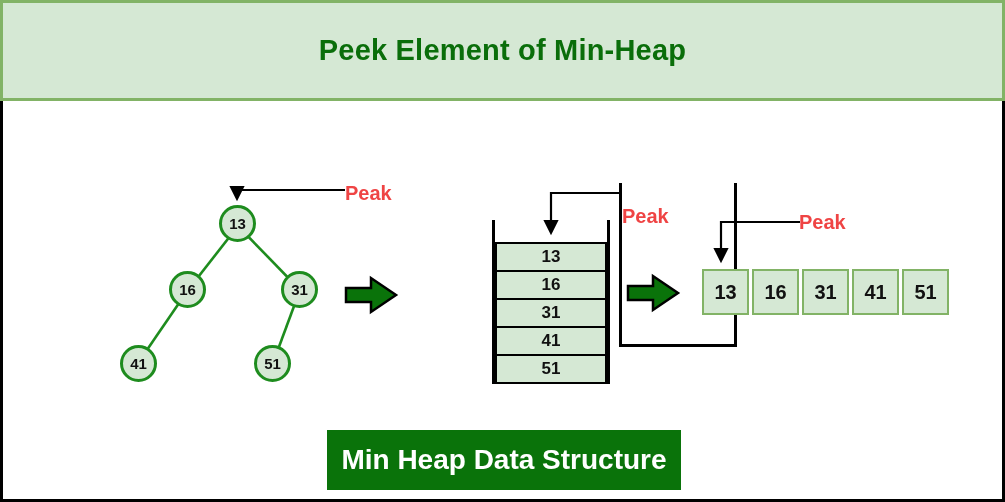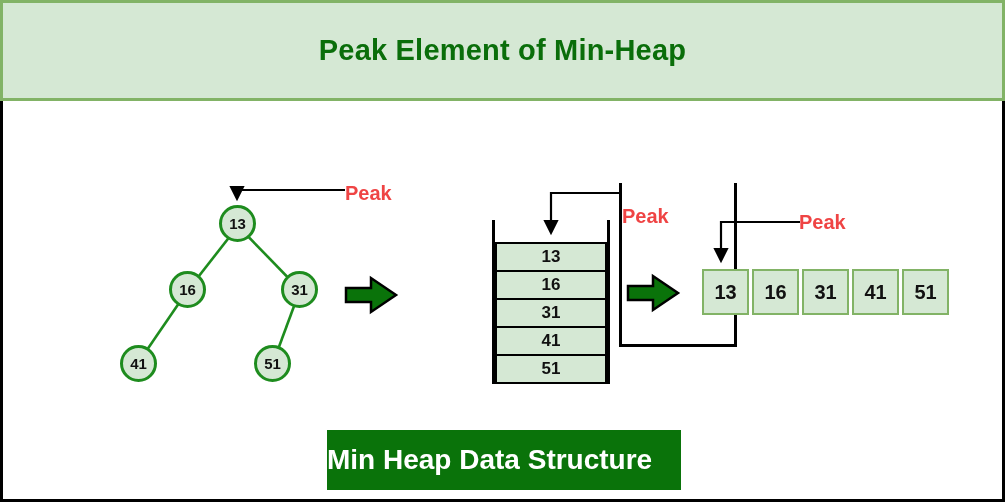--- a/index.html
+++ b/index.html
@@ -119,35 +119,35 @@
     color: #111;
   }
   
   .caption {
     position: absolute;
     left: 327px; top: 430px;
     width: 354px; height: 60px;
     background: #0a730a;
     display: flex;
     align-items: center;
-    justify-content: flex-start;
+    justify-content: center;
   }
   .caption span {
     font-size: 28px;
     font-weight: bold;
     color: #ffffff;
   }
 </style>
 </head>
 <body>
 
 <div class="canvas">
 
   <div class="header">
-    <h1>Peak Element of Min-Heap</h1>
+    <h1>Peek Element of Min-Heap</h1>
   </div>
 
   <div class="bodyframe"></div>
 
   <svg class="connectors" viewBox="0 0 1005 502" xmlns="http://www.w3.org/2000/svg">
     <defs>
       <marker id="ah" markerWidth="9" markerHeight="8" refX="5.5" refY="3.5" orient="auto">
         <path d="M0,0 L7,3.5 L0,7 Z" fill="#000"></path>
       </marker>
     </defs>

